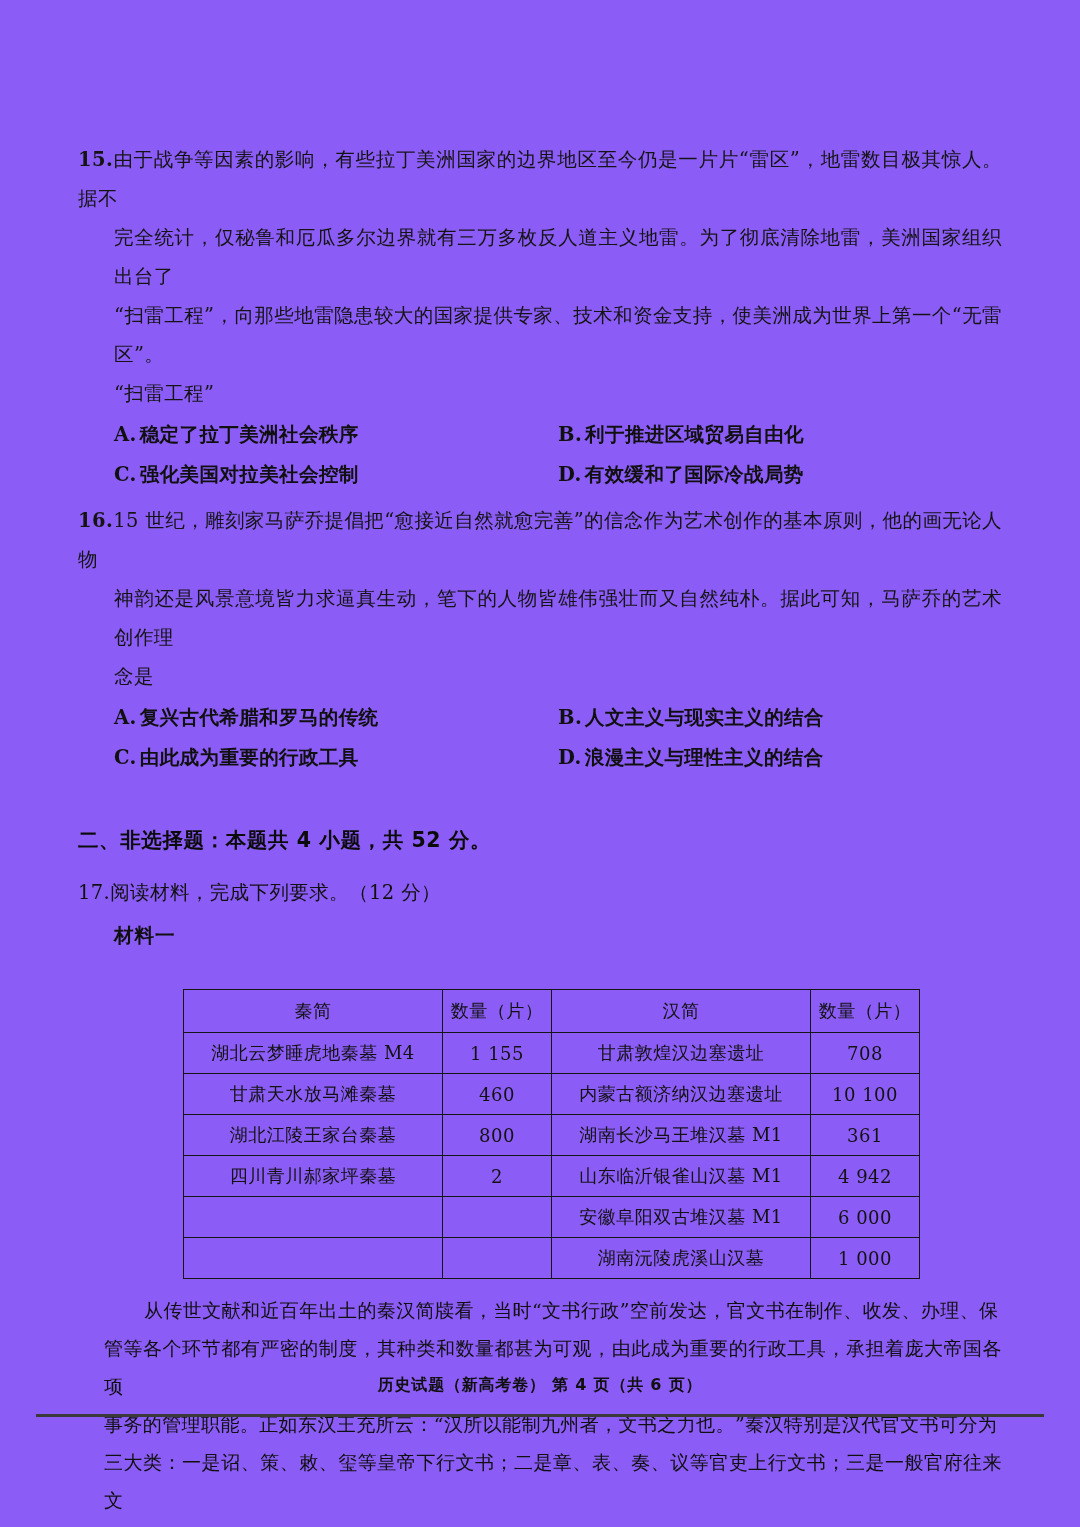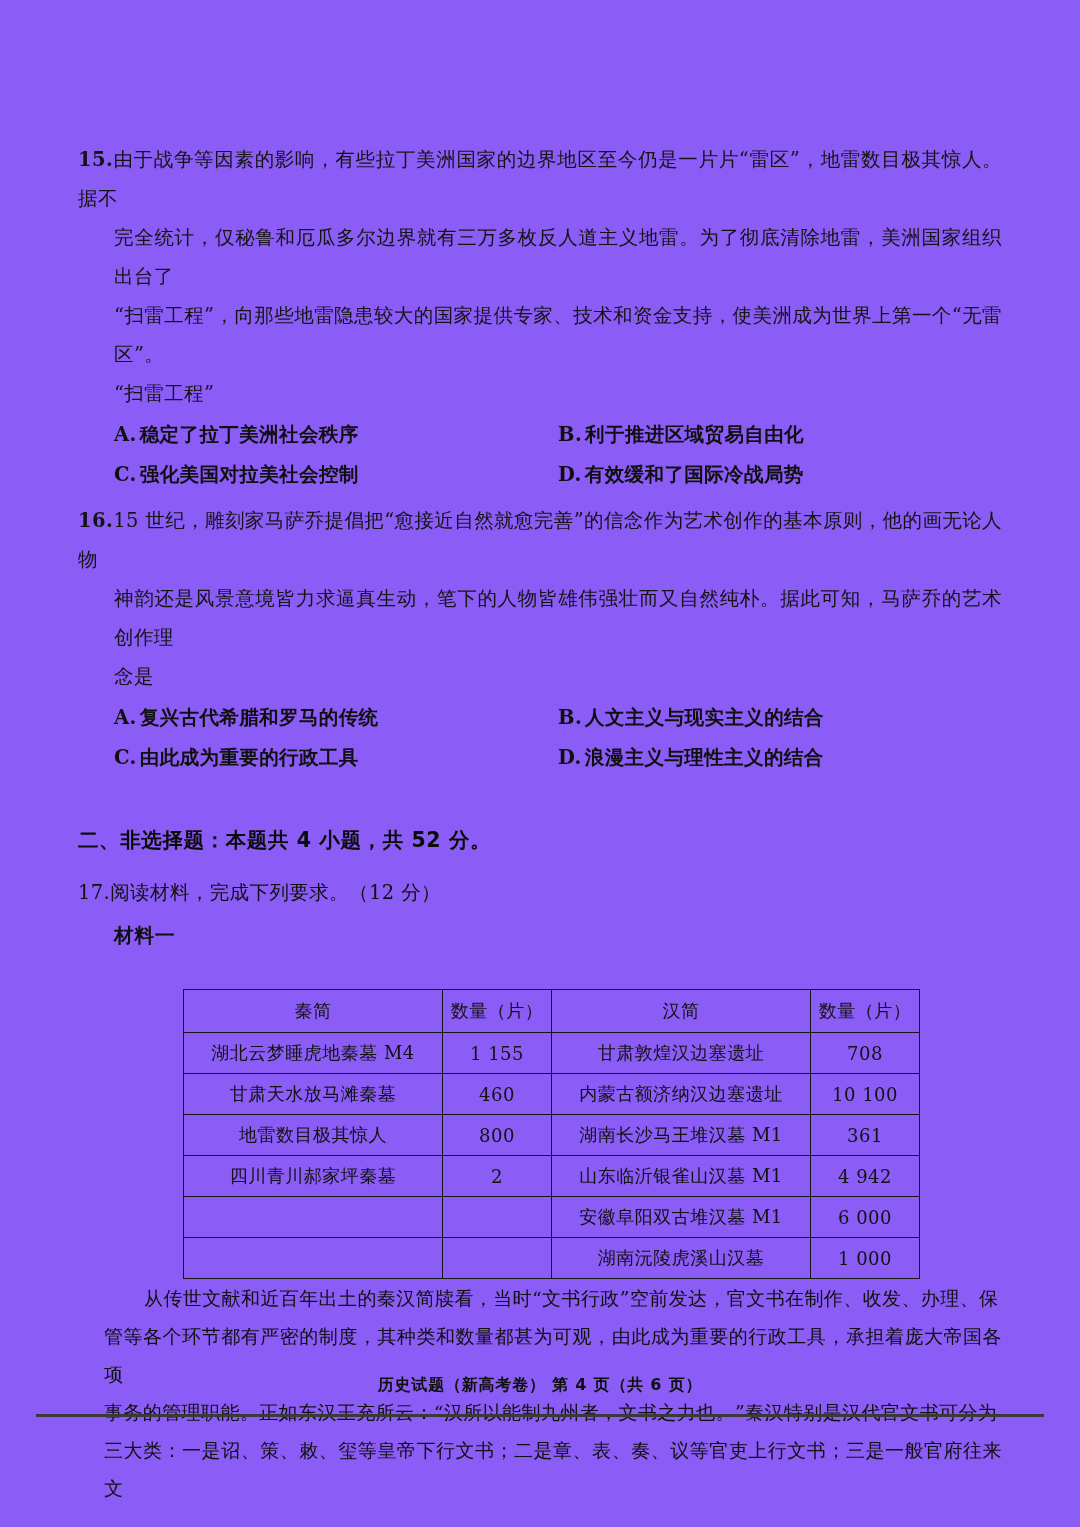--- a/index.html
+++ b/index.html
@@ -126,20 +126,21 @@
   .col-c { width: 250px; }
   .col-d { width: 100px; }
 
   
   .para {
     font-size: 19px;
     line-height: 38px;
     letter-spacing: 0.4px;
     text-align: justify;
     text-justify: inter-character;
+    margin-top: 12px;
     padding-left: 26px;
   }
   .para .ind {
     padding-left: 40px;
   }
 
   
   .footer {
     position: absolute;
     left: 0;
@@ -229,21 +230,21 @@
             <td>甘肃敦煌汉边塞遗址</td>
             <td>708</td>
           </tr>
           <tr>
             <td>甘肃天水放马滩秦墓</td>
             <td>460</td>
             <td>内蒙古额济纳汉边塞遗址</td>
             <td>10 100</td>
           </tr>
           <tr>
-            <td>地雷数目极其惊人</td>
+            <td>湖北江陵王家台秦墓</td>
             <td>800</td>
             <td>湖南长沙马王堆汉墓 M1</td>
             <td>361</td>
           </tr>
           <tr>
             <td>四川青川郝家坪秦墓</td>
             <td>2</td>
             <td>山东临沂银雀山汉墓 M1</td>
             <td>4 942</td>
           </tr>

